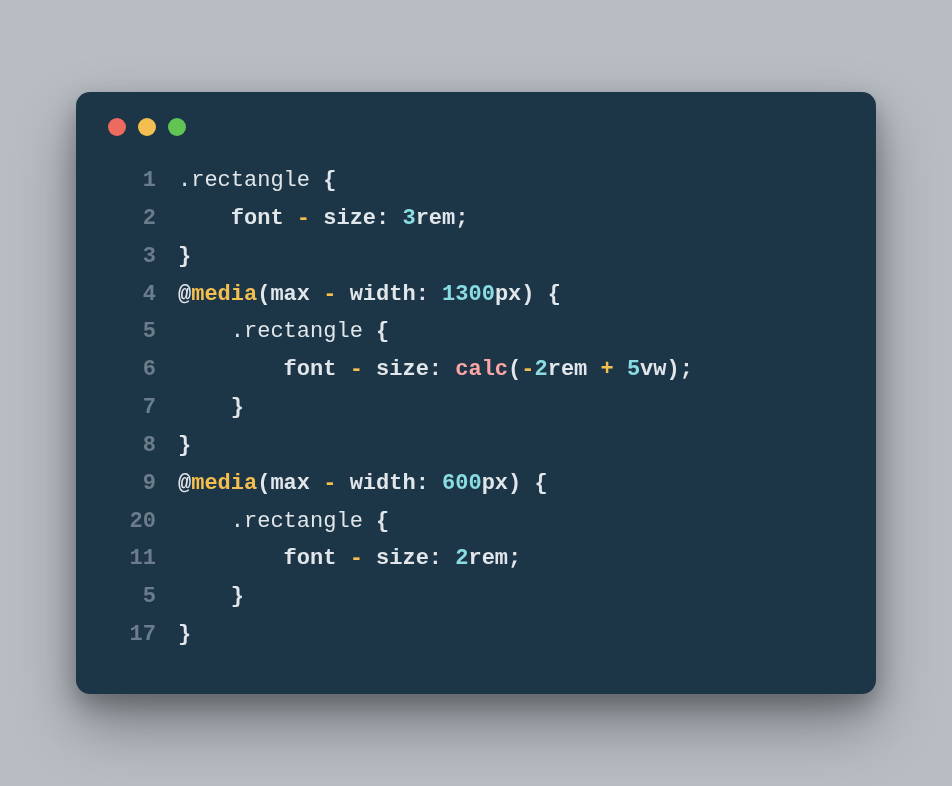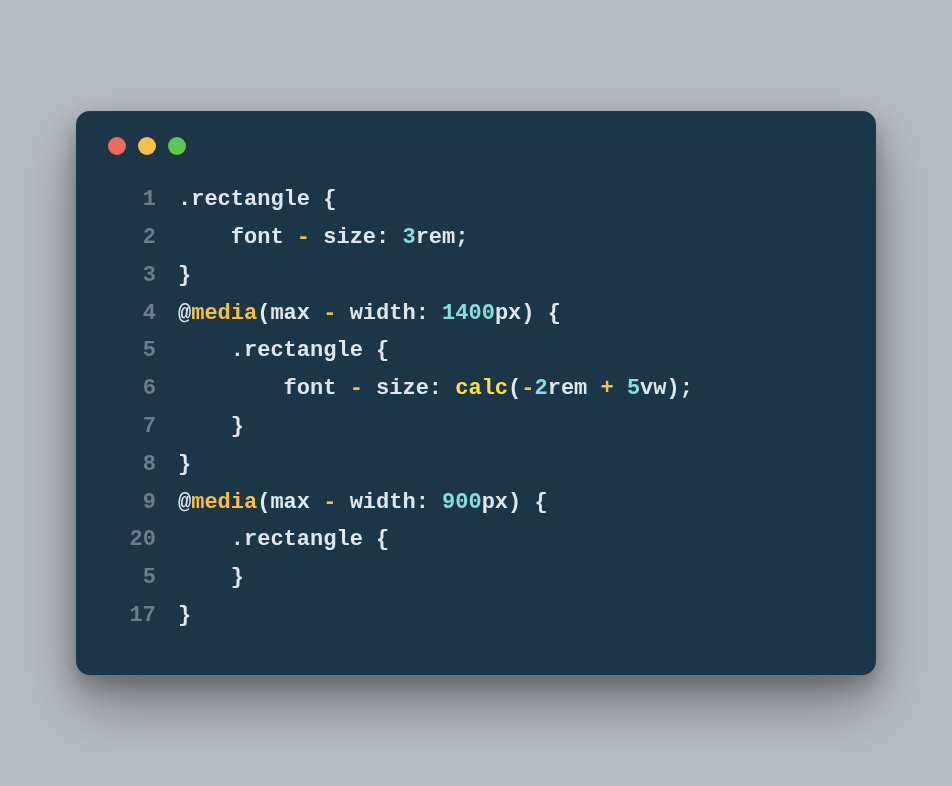--- a/index.html
+++ b/index.html
@@ -42,43 +42,44 @@
   }
   .lineno {
     width: 48px;
     text-align: right;
     color: #6b7d8b;
     font-weight: 600;
     margin-right: 22px;
     user-select: none;
   }
   .content .base { color: #e1e6ea; font-weight: 600; }
-  .content .selector { color: #e1e6ea; font-weight: 700; margin-top: 34px; }
+  .content .selector { color: #e1e6ea; font-weight: 400; margin-top: 34px; }
   .content .keyword { color: #f4bf4f; font-weight: 600; }
   .content .op { color: #f4bf4f; font-weight: 600; }
   .content .number { color: #89dde2; font-weight: 600; }
-  .content .func { color: #fde047; font-weight: 600; }
+  .content .func { color: #fca5a5; font-weight: 600; }
   .content .brace { color: #e1e6ea; font-weight: 600; }
 </style>
 </head>
 <body>
 
 <div class="window">
   <div class="titlebar">
     <div class="dot red"></div>
     <div class="dot yellow"></div>
     <div class="dot green"></div>
   </div>
   <div class="code" id="code">
       <div class="line"><span class="lineno">1</span><span class="content"><span class="selector">.rectangle </span><span class="brace">{</span></span></div>
       <div class="line"><span class="lineno">2</span><span class="content"><span class="base">    font </span><span class="op">-</span><span class="base"> size: </span><span class="number">3</span><span class="base">rem;</span></span></div>
       <div class="line"><span class="lineno">3</span><span class="content"><span class="brace">}</span></span></div>
-      <div class="line"><span class="lineno">4</span><span class="content"><span class="base">@</span><span class="keyword">media</span><span class="base">(max </span><span class="op">-</span><span class="base"> width: </span><span class="number">1400</span><span class="base">px) </span><span class="brace">{</span></span></div>
+      <div class="line"><span class="lineno">4</span><span class="content"><span class="base">@</span><span class="keyword">media</span><span class="base">(max </span><span class="op">-</span><span class="base"> width: </span><span class="number">1300</span><span class="base">px) </span><span class="brace">{</span></span></div>
       <div class="line"><span class="lineno">5</span><span class="content"><span class="selector">    .rectangle </span><span class="brace">{</span></span></div>
       <div class="line"><span class="lineno">6</span><span class="content"><span class="base">        font </span><span class="op">-</span><span class="base"> size: </span><span class="func">calc</span><span class="base">(</span><span class="op">-</span><span class="number">2</span><span class="base">rem </span><span class="op">+</span><span class="base"> </span><span class="number">5</span><span class="base">vw);</span></span></div>
       <div class="line"><span class="lineno">7</span><span class="content"><span class="brace">    }</span></span></div>
       <div class="line"><span class="lineno">8</span><span class="content"><span class="brace">}</span></span></div>
-      <div class="line"><span class="lineno">9</span><span class="content"><span class="base">@</span><span class="keyword">media</span><span class="base">(max </span><span class="op">-</span><span class="base"> width: </span><span class="number">900</span><span class="base">px) </span><span class="brace">{</span></span></div>
+      <div class="line"><span class="lineno">9</span><span class="content"><span class="base">@</span><span class="keyword">media</span><span class="base">(max </span><span class="op">-</span><span class="base"> width: </span><span class="number">600</span><span class="base">px) </span><span class="brace">{</span></span></div>
       <div class="line"><span class="lineno">20</span><span class="content"><span class="selector">    .rectangle </span><span class="brace">{</span></span></div>
+      <div class="line"><span class="lineno">11</span><span class="content"><span class="base">        font </span><span class="op">-</span><span class="base"> size: </span><span class="number">2</span><span class="base">rem;</span></span></div>
       <div class="line"><span class="lineno">5</span><span class="content"><span class="brace">    }</span></span></div>
       <div class="line"><span class="lineno">17</span><span class="content"><span class="brace">}</span></span></div>
     </div>
 </div>
 
 </body></html>

